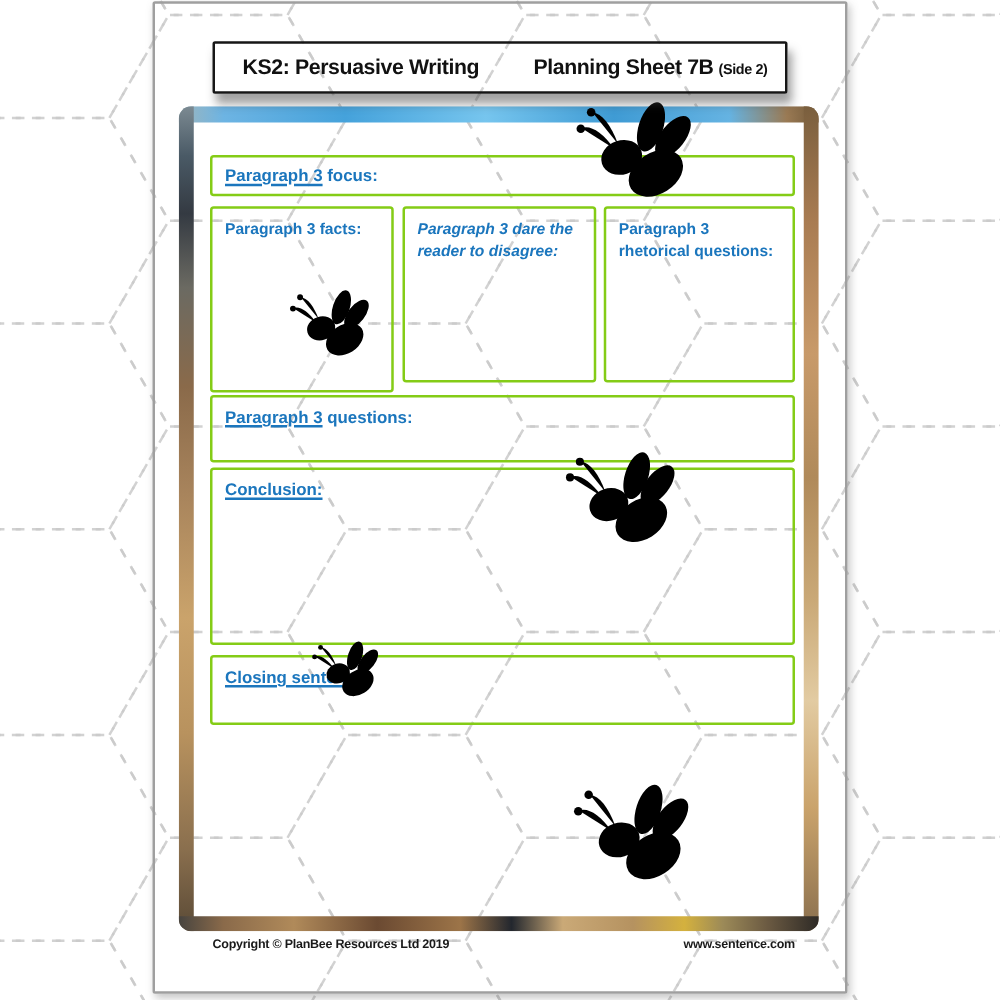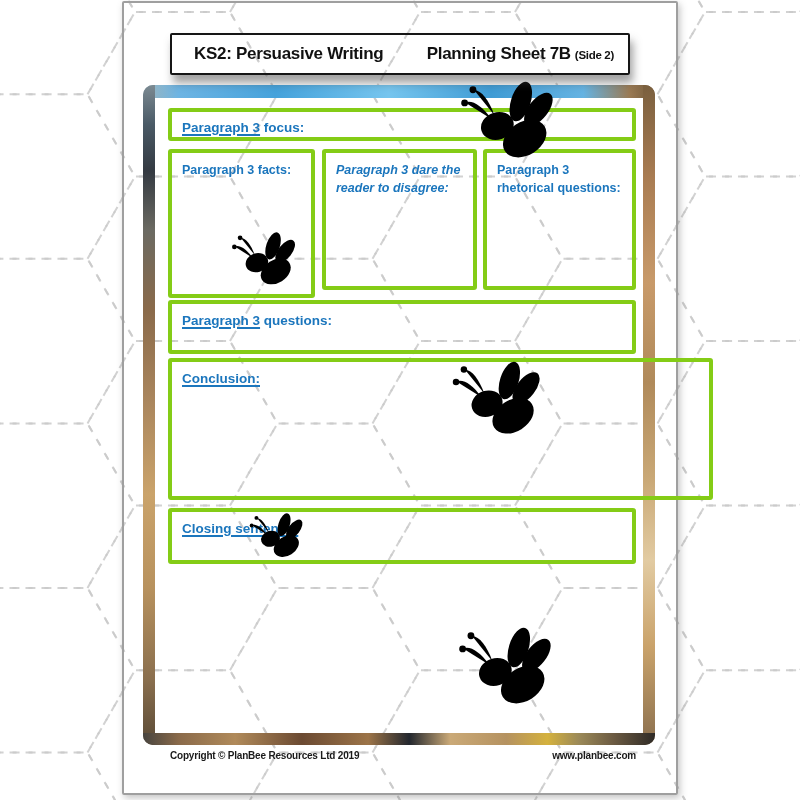--- a/index.html
+++ b/index.html
@@ -42,22 +42,23 @@
   .frame-bottom{position:absolute;left:0;bottom:0;width:100%;height:12px;
     background:linear-gradient(90deg,#47443f 0%,#8a6a4a 7%,#b08a5a 18%,#6b4a32 31%,#9c7448 44%,#23272e 52%,#caa977 60%,#b59260 71%,#d4b13e 79%,#9c8a58 85%,#6b5a42 92%,#2e2a26 100%);}
   .frame-left{position:absolute;left:0;top:0;width:12px;height:100%;
     background:linear-gradient(180deg,#7c8a92 0%,#4a5a66 6%,#343a42 13%,#6b6a62 22%,#8a6a4a 34%,#a8845c 47%,#caa36b 62%,#b8925e 76%,#8a6f4e 90%,#5a4a36 100%);}
   .frame-right{position:absolute;right:0;top:0;width:12px;height:100%;
     background:linear-gradient(180deg,#7a5f3e 0%,#a97c52 14%,#c89a6a 30%,#b08a5a 45%,#caa977 60%,#e2cba2 72%,#caa36b 85%,#8a6f4e 100%);}
 
   
   .bluebox{
     position:absolute;z-index:3;box-sizing:border-box;
-    border:4px solid #84cc16;border-radius:3px;background:transparent;
+    border:2px solid #84cc16;border-radius:3px;background:transparent;
     padding:7px 10px;
+    margin-top:16px;
   }
   .lbl{color:#1b76bd;font-weight:bold;font-size:13.5px;line-height:1.25;}
   .lbl .u{text-decoration:underline;text-underline-offset:2px;text-decoration-thickness:2px;}
   .lbl-small{color:#1b76bd;font-weight:bold;font-size:12.5px;line-height:1.3;}
 
   
   .bee{position:absolute;z-index:4;}
 
   
   .footer-left{position:absolute;left:170px;top:750px;z-index:3;font-size:10px;font-weight:bold;color:#1a1a1a;letter-spacing:-0.2px;}
@@ -152,21 +153,21 @@
 </div>
 
 <div class="bluebox" style="left:483px;top:149px;width:153px;height:141px;">
   <span class="lbl-small">Paragraph 3 rhetorical questions:</span>
 </div>
 
 <div class="bluebox" style="left:168px;top:300px;width:468px;height:54px;">
   <span class="lbl"><span class="u">Paragraph 3</span><span> questions:</span></span>
 </div>
 
-<div class="bluebox" style="left:168px;top:358px;width:545px;height:142px;">
+<div class="bluebox" style="left:168px;top:358px;width:468px;height:142px;">
   <span class="lbl"><span class="u">Conclusion:</span><span></span></span>
 </div>
 
 <div class="bluebox" style="left:168px;top:508px;width:468px;height:56px;">
   <span class="lbl"><span class="u">Closing sentence:</span><span></span></span>
 </div>
 
 <svg width="0" height="0" style="position:absolute">
   <defs>
     <g id="bee-shape">
@@ -193,13 +194,13 @@
     <use href="#bee-shape"></use>
   </svg>
 <svg class="bee" viewBox="0 0 110 86" style="left:248px;top:512px;width:62px;height:49px;">
     <use href="#bee-shape"></use>
   </svg>
 <svg class="bee" viewBox="0 0 110 86" style="left:456px;top:626px;width:108px;height:84px;">
     <use href="#bee-shape"></use>
   </svg>
 
 <span class="footer-left">Copyright © PlanBee Resources Ltd 2019</span>
-<span class="footer-right">www.planbee.com</span>
+<span class="footer-right">www.sentence.com</span>
 
 </body></html>

